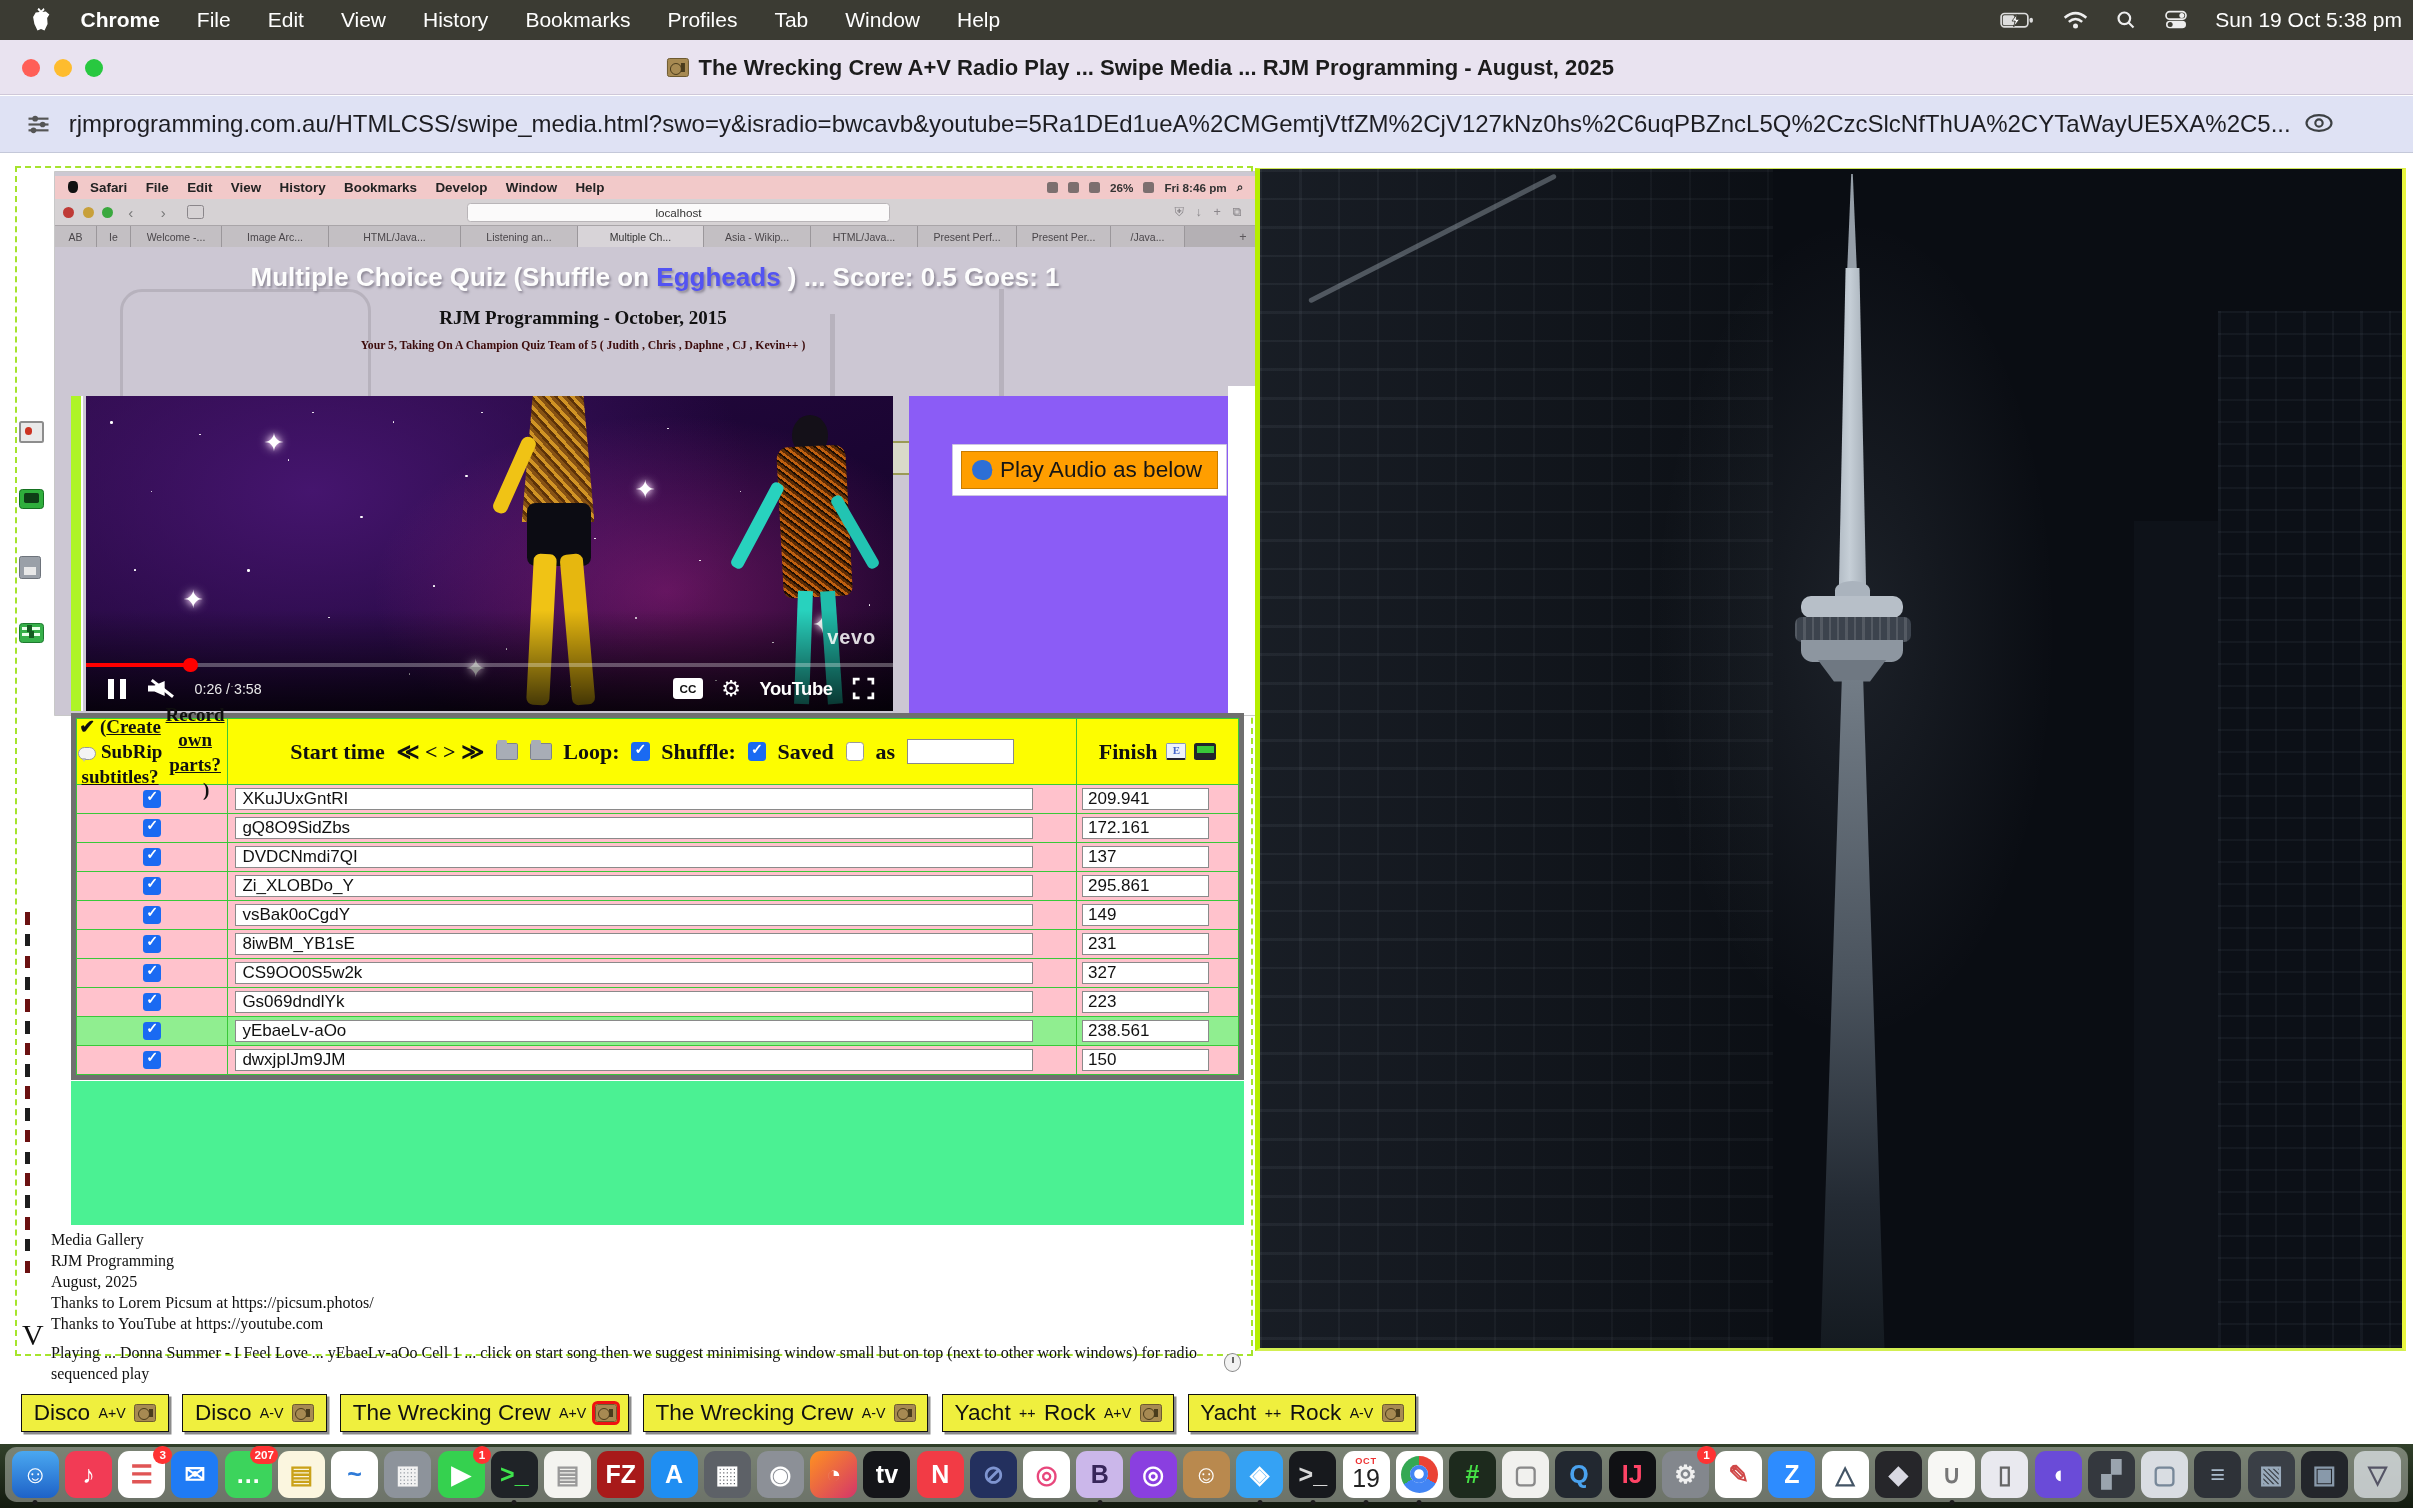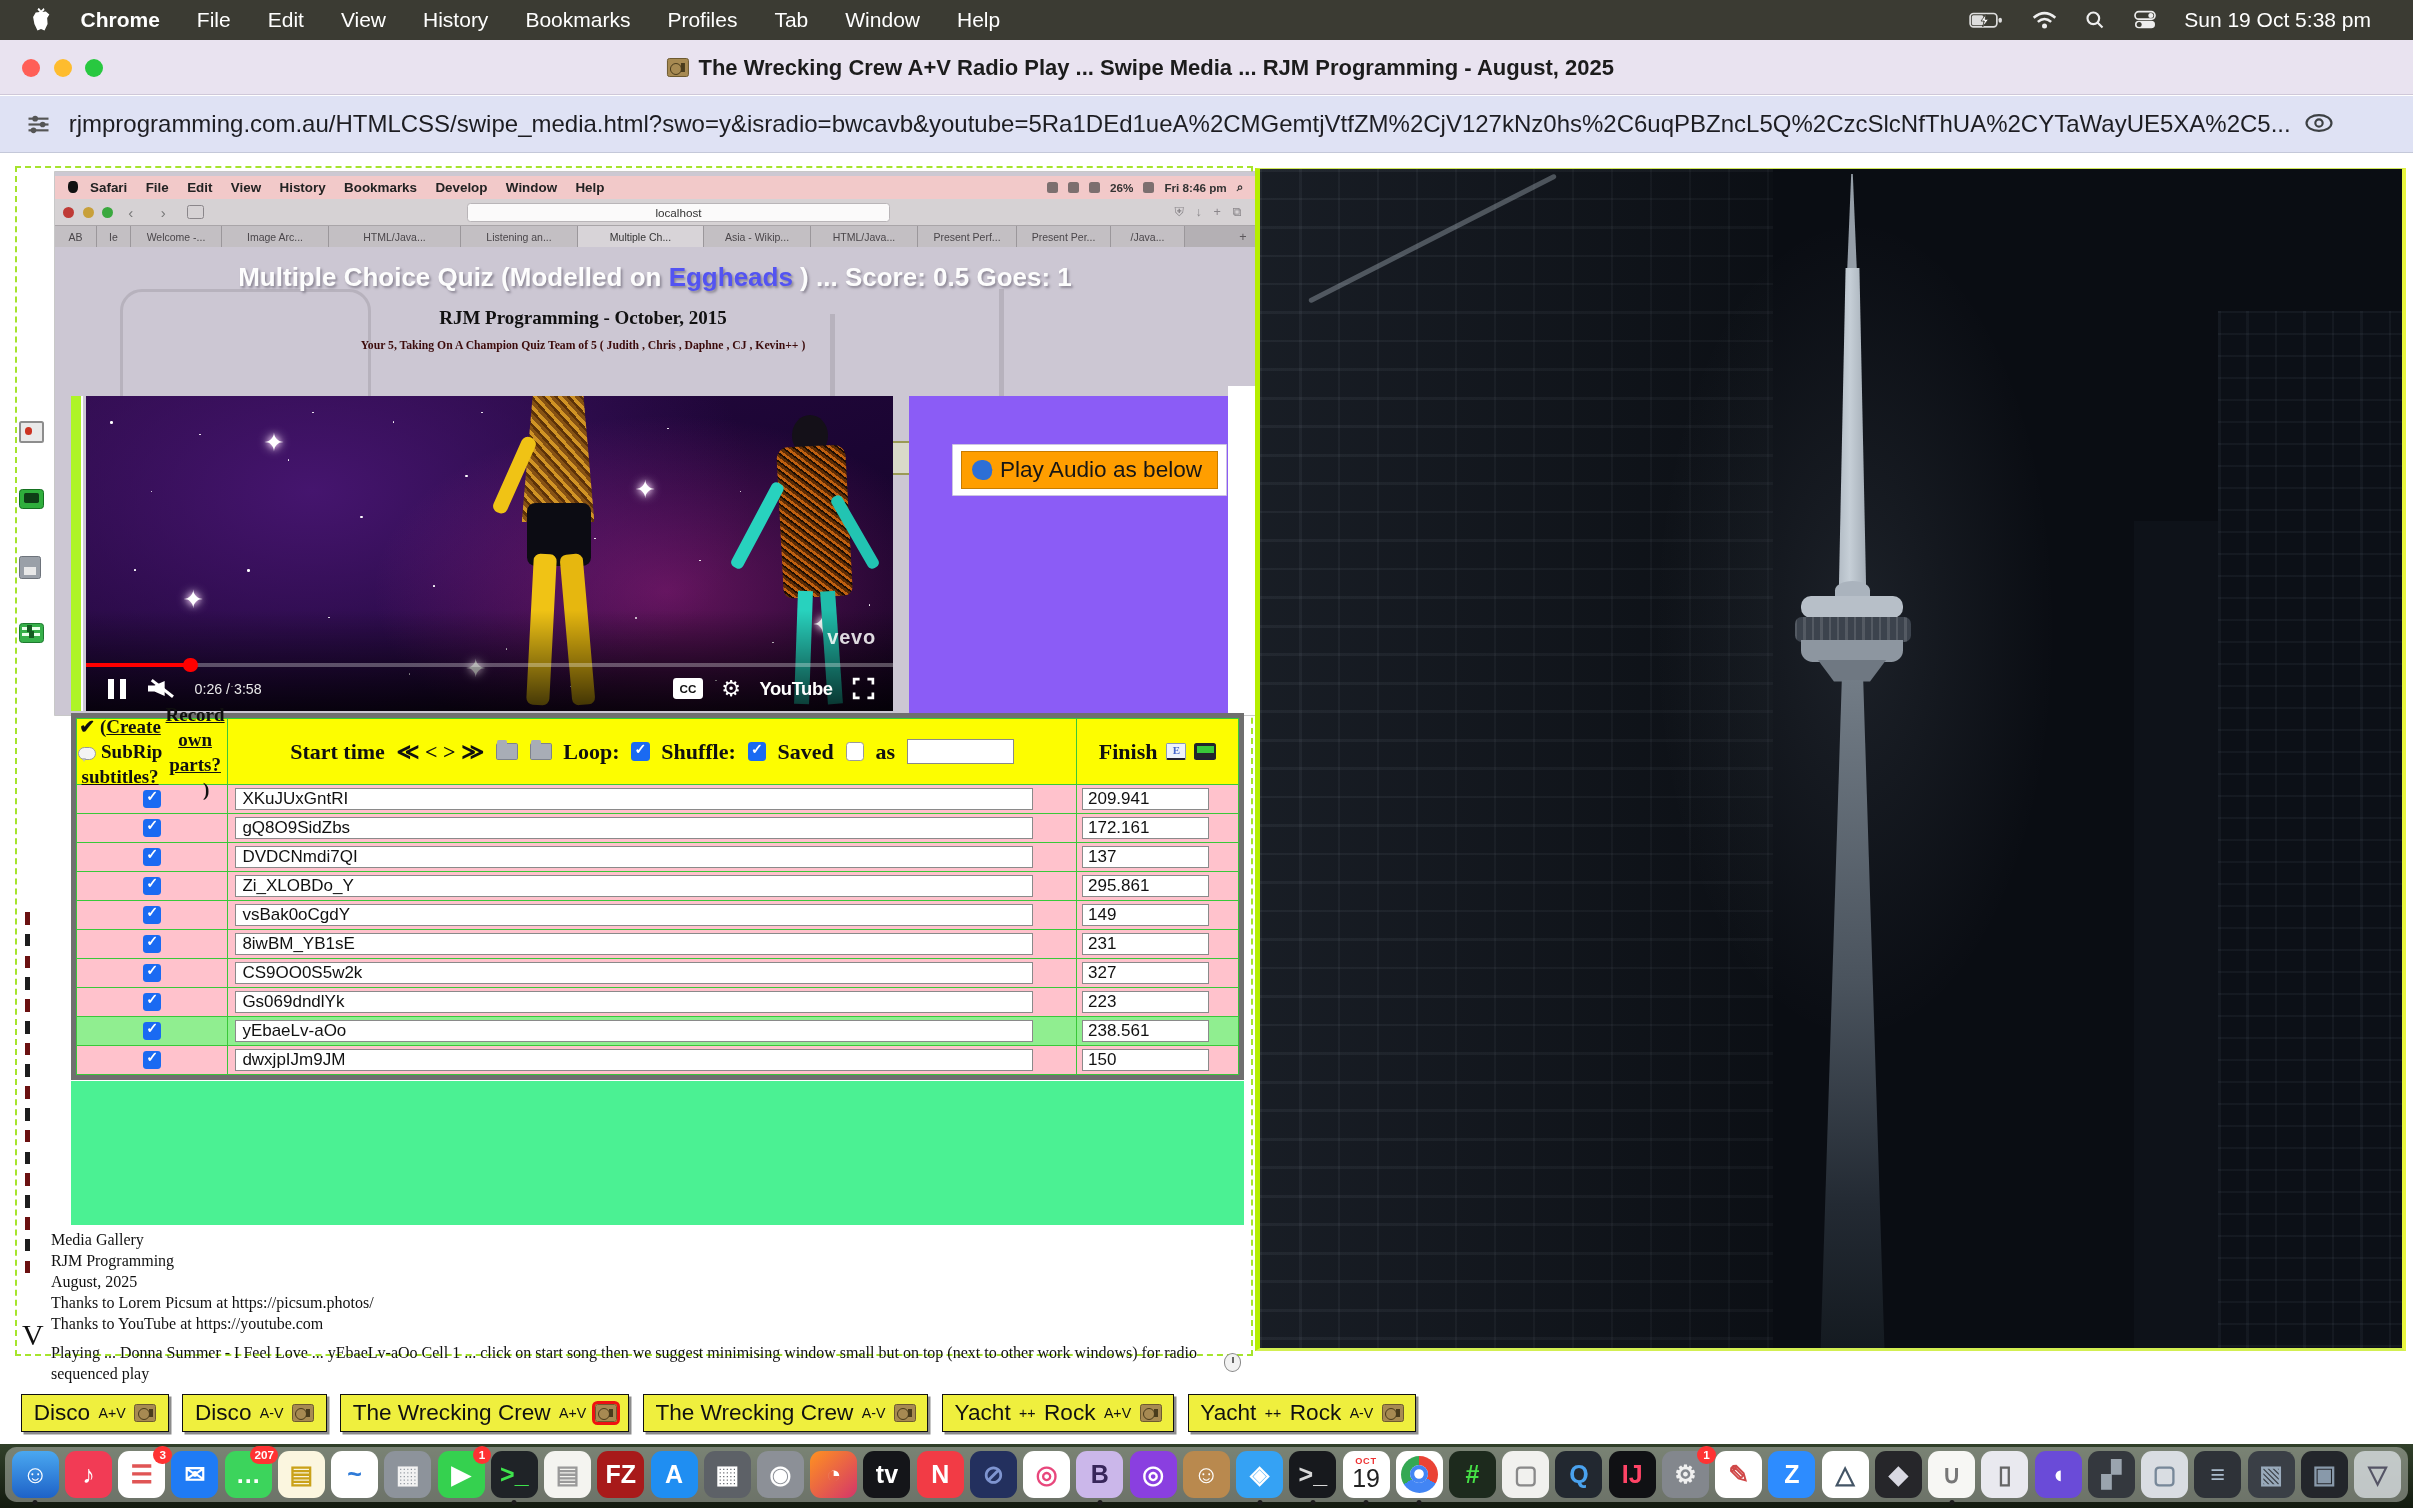--- a/index.html
+++ b/index.html
@@ -11,21 +11,21 @@
   #screen{position:relative;width:2413px;height:1508px;overflow:hidden;background:#0c100c;}
 
   
   #menubar{position:absolute;left:0;top:0;width:2413px;height:40px;background:#3b3b33;
     display:flex;align-items:center;color:#fff;font-size:21px;}
   #menubar .apple{width:22px;height:25px;margin:0 28.5px 0 30px;background:#fff;
     clip-path:polygon(50% 12%,63% 2%,66% 10%,56% 18%,72% 16%,88% 28%,78% 42%,80% 66%,66% 92%,50% 86%,34% 92%,20% 66%,14% 38%,26% 20%,44% 18%,34% 8%,40% 1%);}
   #menubar .appname{font-weight:700;margin-right:37px;}
   #macMenuItems{display:flex;gap:37px;}
   #menubar .mmi{cursor:default;}
-  #menubar .right{margin-left:auto;display:flex;align-items:center;gap:28.5px;padding-right:42px;}
+  #menubar .right{margin-left:auto;display:flex;align-items:center;gap:28.5px;padding-right:11px;}
   #menubar .clock{font-size:21px;}
 
   
   #chrome-win{position:absolute;left:0;top:40px;width:2413px;height:1404px;background:#fff;}
   #titlebar{position:absolute;left:0;top:0;width:100%;height:55px;background:#e9e3f0;border-bottom:0.8px solid #cfc8d8;}
   .tl{position:absolute;top:19px;width:18.4px;height:18.4px;border-radius:50%;}
   .tl.red{left:22px;background:#ff5f57;}
   .tl.yellow{left:54px;background:#febc2e;}
   .tl.green{left:85px;background:#28c840;}
   #titlebar .title{position:absolute;left:50%;top:0;transform:translateX(-57%);height:55px;
@@ -376,21 +376,21 @@
           <div id="quizpage">
             <div class="flow" style="left:65px;top:42px;width:251px;height:155px;"></div>
             <div class="flow" style="left:115px;top:163px;width:84px;height:101px;border-radius:13.4px;"></div>
             <div class="flowbar" style="left:274px;top:191px;width:260px;height:25px;"></div>
             <div class="flowbar" style="left:775px;top:67px;width:5px;height:318px;"></div>
             <div class="flowbar" style="left:944px;top:42px;width:5px;height:334px;"></div>
             <div class="flow" style="left:991px;top:159px;width:84px;height:84px;"></div>
             <div class="khaki" style="left:794px;top:194px;width:314px;height:34px;"></div>
             <div class="khaki" style="left:1112px;top:194px;width:84px;height:34px;"></div>
             <div id="quiz-title">
-              <span>Multiple Choice Quiz (Modelled on </span><span class="lnk">Eggheads</span><span> ) ... Score: 0.5 Goes: 1</span>
+              <span>Multiple Choice Quiz (Shuffle on </span><span class="lnk">Eggheads</span><span> ) ... Score: 0.5 Goes: 1</span>
             </div>
             <div id="quiz-byline">RJM Programming - October, 2015</div>
             <div id="quiz-team">Your 5, Taking On A Champion Quiz Team of 5 ( Judith , Chris , Daphne , CJ , Kevin++ )</div>
           </div>
         </div>
 
         <span class="rail-ic ri-pic" style="top:253px;">
             <i></i>
           </span>
         <span class="rail-ic ri-tv" style="top:321px;">

